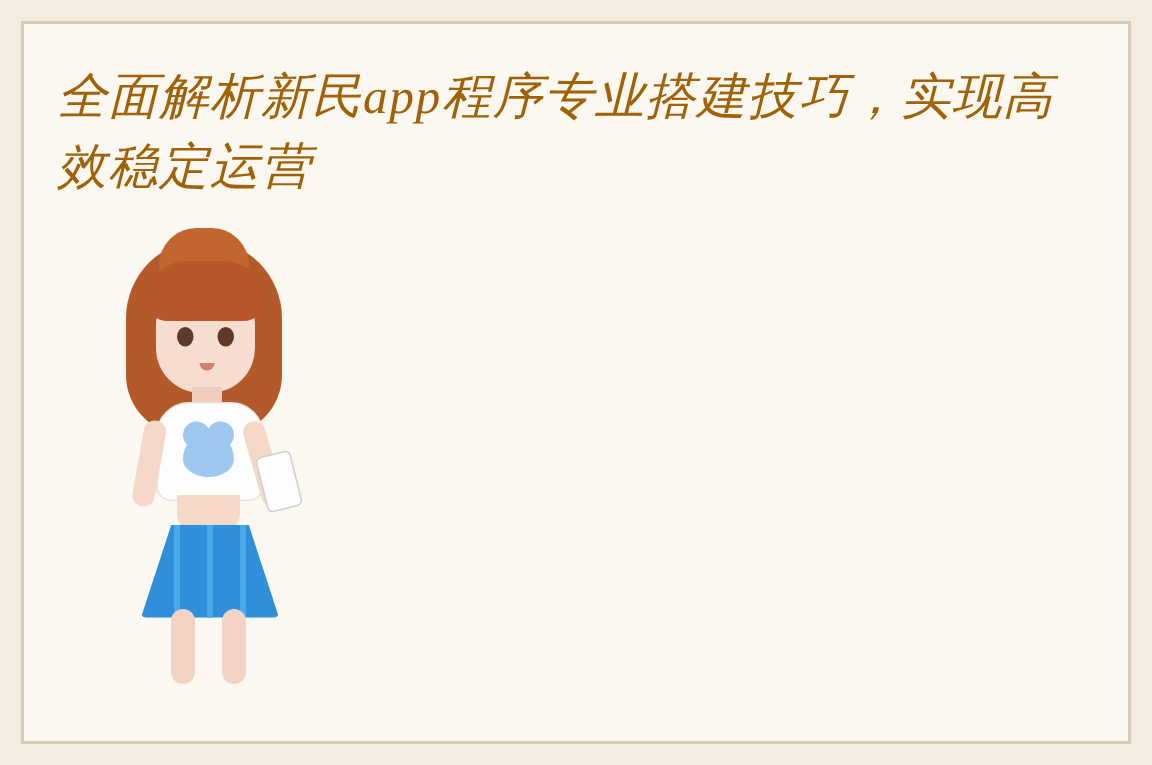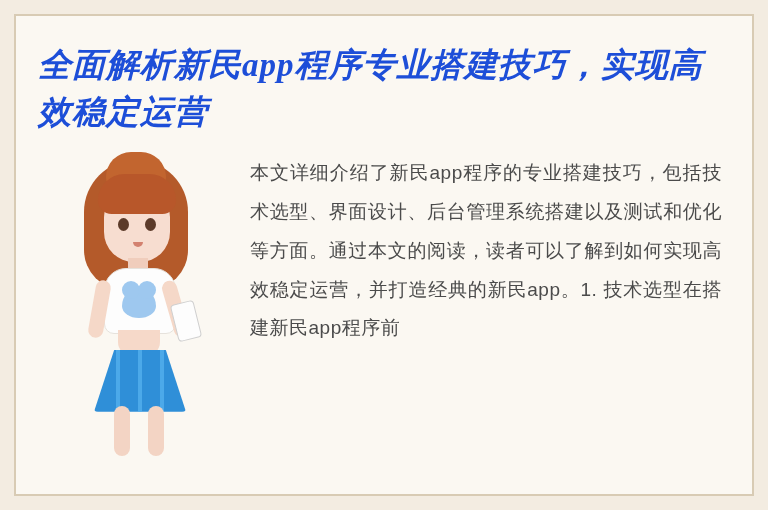--- a/index.html
+++ b/index.html
@@ -27,25 +27,25 @@
     box-sizing: border-box;
     width: 100%;
     height: 100%;
     border: 2px solid #d8cbb4;
     background: #fbf8f2;
     padding: 18px 22px 10px 22px;
     position: relative;
   }
   .title {
     font-family: "Liberation Serif", serif;
-    font-weight: bold;
+    font-weight: normal;
     font-style: italic;
     font-size: 33px;
     line-height: 1.42;
-    color: #1d4ed8;
+    color: #a16207;
     letter-spacing: 1px;
     margin: 8px 0 0 0;
     max-width: 710px;
   }
   .content-row {
     display: flex;
     flex-direction: row;
     align-items: flex-start;
     margin-top: 18px;
   }
@@ -228,17 +228,16 @@
         <div class="arm right"></div>
         <div class="phone"></div>
         <div class="skirt"></div>
         <div class="skirt-stripe" style="left:68px;"></div>
         <div class="skirt-stripe" style="left:90px;"></div>
         <div class="skirt-stripe" style="left:112px;"></div>
         <div class="leg left"></div>
         <div class="leg right"></div>
       </div>
 
-      <div class="body-text">本文详细介绍了新民app程序的专业搭建技巧，包括技术选型、界面设计、后台管理系统搭建以及测试和优化等方面。通过本文的阅读，读者可以了解到如何实现高效稳定运营，并打造经典的新民app。1. 技术选型在搭建新民app程序前</div>
 
     </div>
   </div>
 </div>
 
 </body></html>

